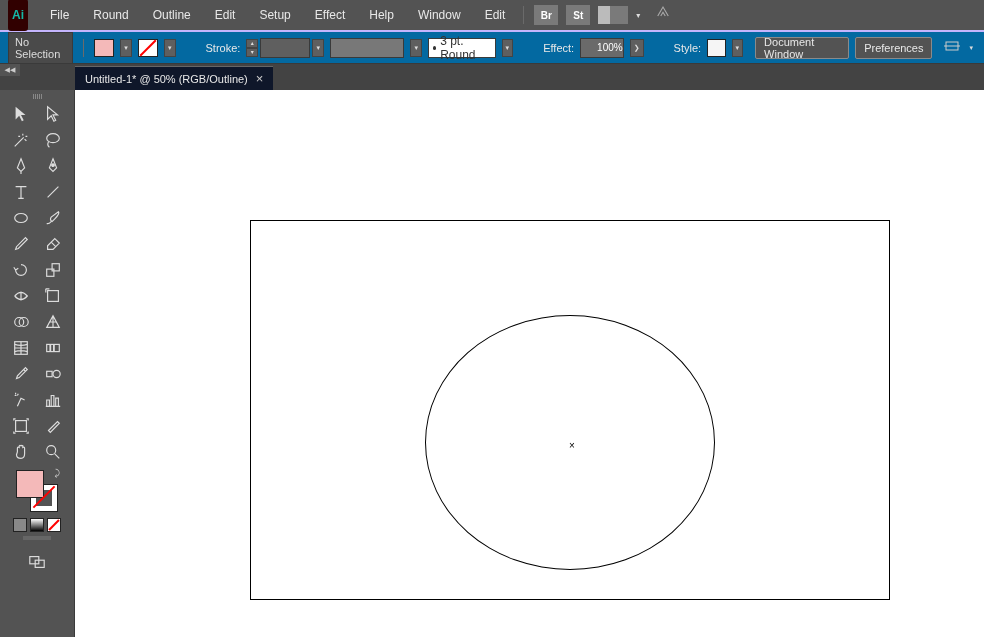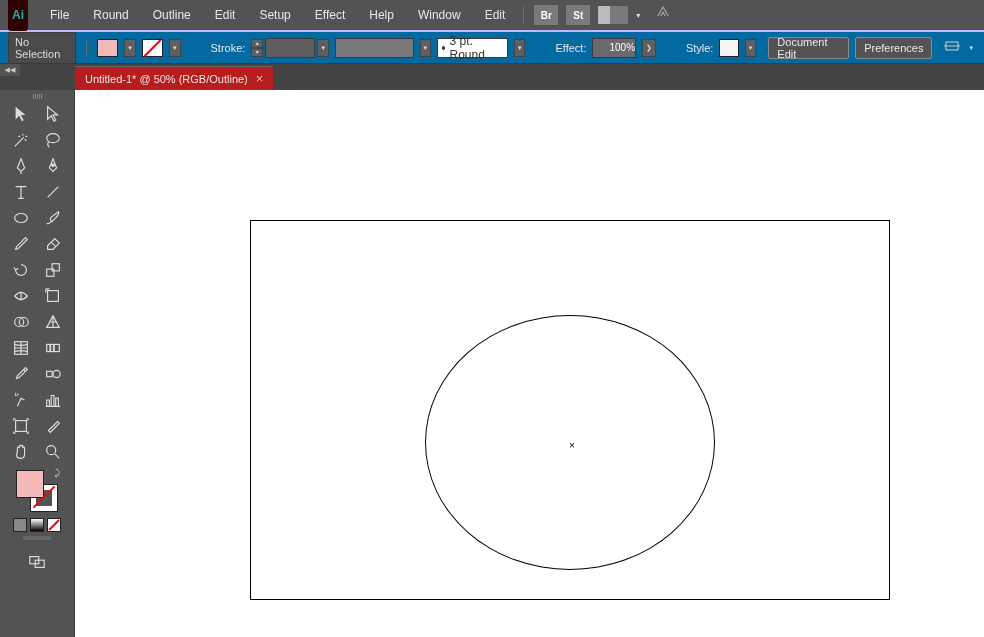--- a/index.html
+++ b/index.html
@@ -32,21 +32,21 @@
 .profile-dot { width:4px; height:4px; background:#333; border-radius:50%; margin-right:4px;}
 .opacity-field { width: 44px; height: 20px; background: #6a6a6a; border: 1px solid #3a3a3a; display:flex; align-items:center; justify-content:center; color:#fff; font-size:10px;padding-left:16px;}
 .style-swatch { width: 22px; height: 18px; background: #f5f5f5; border: 1px solid #222; }
 .btn-outline { height: 22px; padding: 0 8px; background: #535353; border: 1px solid #8a8a8a; color: #e8e8e8; font-size: 11px; display: flex; align-items: center; cursor: pointer; border-radius: 2px; }
 .ctrl-spacer { flex: 1; }
 .align-icon { color:#bbb; font-size:14px; margin-left:6px; cursor:pointer;}
 
 
 .tabbar { height: 26px; background: #434343; display: flex; align-items: flex-end; padding-left: 75px; }
 .collapse-handle { position: absolute; left: 0; top: 64px; width: 20px; height: 12px; background: #535353; color:#ccc; font-size:7px; display:flex; align-items:center; justify-content:center; cursor:pointer; z-index:5;}
-.doc-tab { height: 24px; background: #b91c1c; border-top:1px solid #666; display: flex; align-items: center; padding: 0 10px; font-size: 11px; color: #e8e8e8; gap: 8px; }
+.doc-tab { height: 24px; background: #0f172a; border-top:1px solid #666; display: flex; align-items: center; padding: 0 10px; font-size: 11px; color: #e8e8e8; gap: 8px; }
 .tab-close { color: #ccc; font-size: 13px; cursor: pointer; }
 
 
 .main { display: flex; height: calc(637px - 90px); }
 
 
 .toolbox { width: 75px; background: #535353; border-right: 1px solid #3a3a3a; display: flex; flex-direction: column; align-items: center; padding-top: 4px; }
 .toolbox-grip { width: 30px; height: 5px; display:flex; justify-content:center; gap:1px; margin-bottom:3px;}
 .toolbox-grip span{ width:1px; height:5px; background:#888;}
 .tool-grid { display: grid; grid-template-columns: 30px 30px; gap: 2px; }
@@ -122,21 +122,21 @@
     <span>3 pt. Round</span>
   </div>
   <span class="dd-arrow">▾</span>
   <span class="lbl">Effect:</span>
   <div class="opacity-field">100%</div>
   <span class="dd-arrow">❯</span>
   <span class="lbl">Style:</span>
   <span class="style-swatch"></span>
   <span class="dd-arrow">▾</span>
   <div class="ctrl-spacer"></div>
-  <div class="btn-outline">Document Edit</div>
+  <div class="btn-outline">Document Window</div>
   <div class="btn-outline">Preferences</div>
   <span class="align-icon">
     <svg width="16" height="16" viewBox="0 0 16 16" stroke="#ccc" fill="none" stroke-width="1">
         <rect x="2" y="4" width="12" height="8"></rect>
         <line x1="0" y1="8" x2="16" y2="8"></line>
       </svg>
   </span>
   <span class="dd-arrow" style="border:none;background:none">▾</span>
 </div>
 

